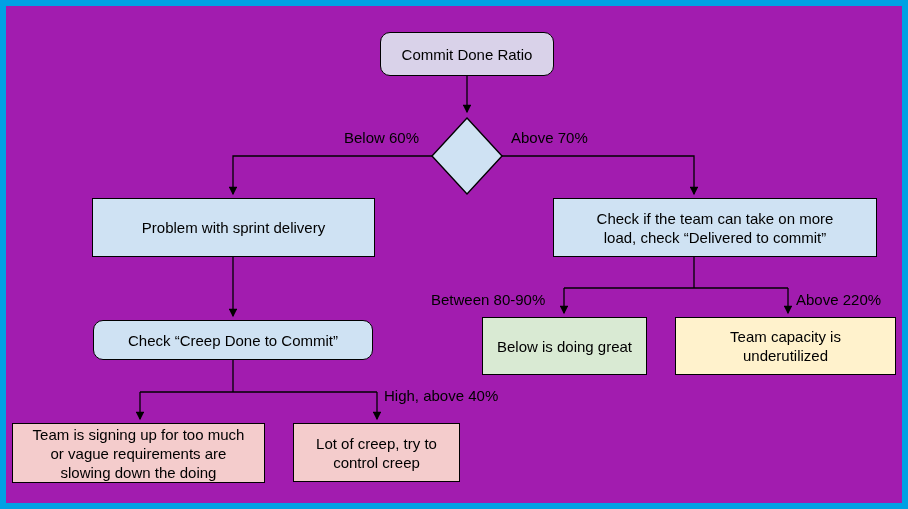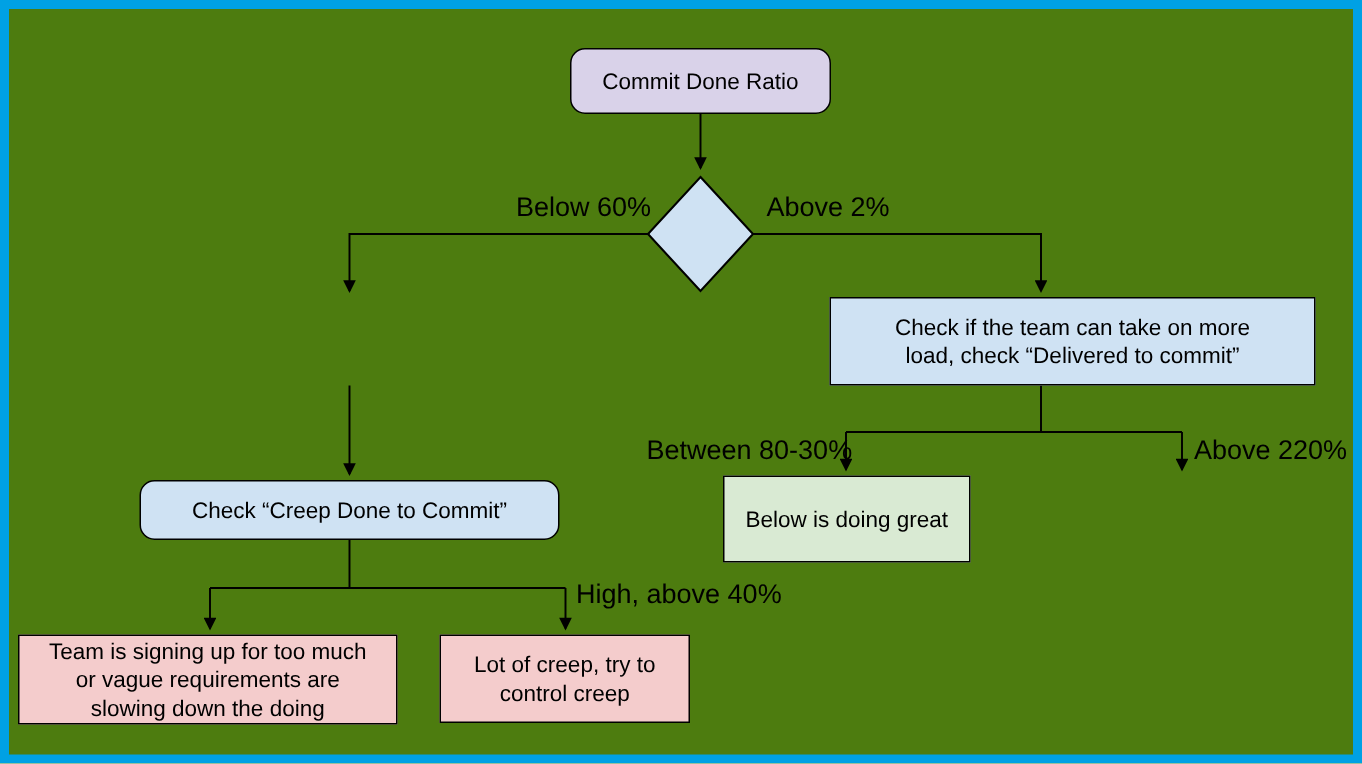--- a/index.html
+++ b/index.html
@@ -1,18 +1,18 @@
 <!DOCTYPE html>
 <html><head>
 <meta charset="utf-8">
 <style>
   html,body { margin:0; padding:0; background:#fff; }
   .frame {
     position:relative; width:908px; height:509px;
-    background:#4d7c0f; overflow:hidden;
+    background:#a21caf; overflow:hidden;
     font-family:"Liberation Sans", sans-serif;
     color:#000;
   }
   .frame-border {
     position:absolute; inset:0;
     border:6px solid #00a1e4;
     pointer-events:none; z-index:5;
   }
   .edges { position:absolute; left:0; top:0; z-index:1; }
   .node {
@@ -22,21 +22,21 @@
     border:1.5px solid #000; box-sizing:border-box;
     white-space:pre-line;
   }
   .rounded { border-radius:10px; }
   .fill-root    { background:#d9d2e9; }
   .fill-process { background:#cfe2f3; }
   .fill-warn    { background:#f4cccc; }
   .fill-good    { background:#d9ead3; }
   .fill-caution { background:#fff2cc; }
   .edge-label {
-    position:absolute; z-index:3; font-size:18px; line-height:18px;
+    position:absolute; z-index:3; font-size:15px; line-height:18px;
     white-space:nowrap;
     text-align:center;
   }
   
   .n-root          { left:380px; top:32px;  width:174px; height:44px; }
   .n-problem       { left:92px;  top:198px; width:283px; height:59px; }
   .n-take-more     { left:553px; top:198px; width:324px; height:59px; }
   .n-check-creep   { left:93px;  top:320px; width:280px; height:40px; }
   .n-too-much      { left:12px;  top:423px; width:253px; height:60px; }
   .n-lot-of-creep  { left:293px; top:423px; width:167px; height:59px; }
@@ -78,36 +78,39 @@
     <path d="M377,392 L377,419" stroke="#000" stroke-width="1.3" fill="none" marker-end="url(#arrow)"></path>
 
     <path d="M694,257 L694,288" stroke="#000" stroke-width="1.3" fill="none"></path>
     <path d="M564,288 L788,288" stroke="#000" stroke-width="1.3" fill="none"></path>
     <path d="M564,288 L564,313" stroke="#000" stroke-width="1.3" fill="none" marker-end="url(#arrow)"></path>
     <path d="M788,288 L788,313" stroke="#000" stroke-width="1.3" fill="none" marker-end="url(#arrow)"></path>
   </svg>
 
   <div class="node rounded fill-root n-root">Commit Done Ratio</div>
 
+  <div class="node fill-process n-problem">Problem with sprint delivery</div>
 
   <div class="node fill-process n-take-more">Check if the team can take on more
 load, check “Delivered to commit”</div>
 
   <div class="node rounded fill-process n-check-creep">Check “Creep Done to Commit”</div>
 
   <div class="node fill-warn n-too-much">Team is signing up for too much
 or vague requirements are
 slowing down the doing</div>
 
   <div class="node fill-warn n-lot-of-creep">Lot of creep, try to
 control creep</div>
 
   <div class="node fill-good n-doing-great">Below is doing great</div>
 
+  <div class="node fill-caution n-underutilized">Team capacity is
+underutilized</div>
 
   <span class="edge-label l-below60">Below 60%</span>
-  <span class="edge-label l-above70">Above 2%</span>
+  <span class="edge-label l-above70">Above 70%</span>
   <span class="edge-label l-high40">High, above 40%</span>
-  <span class="edge-label l-between">Between 80-30%</span>
+  <span class="edge-label l-between">Between 80-90%</span>
   <span class="edge-label l-above120">Above 220%</span>
 
   <div class="frame-border"></div>
 </div>
 
 </body></html>

